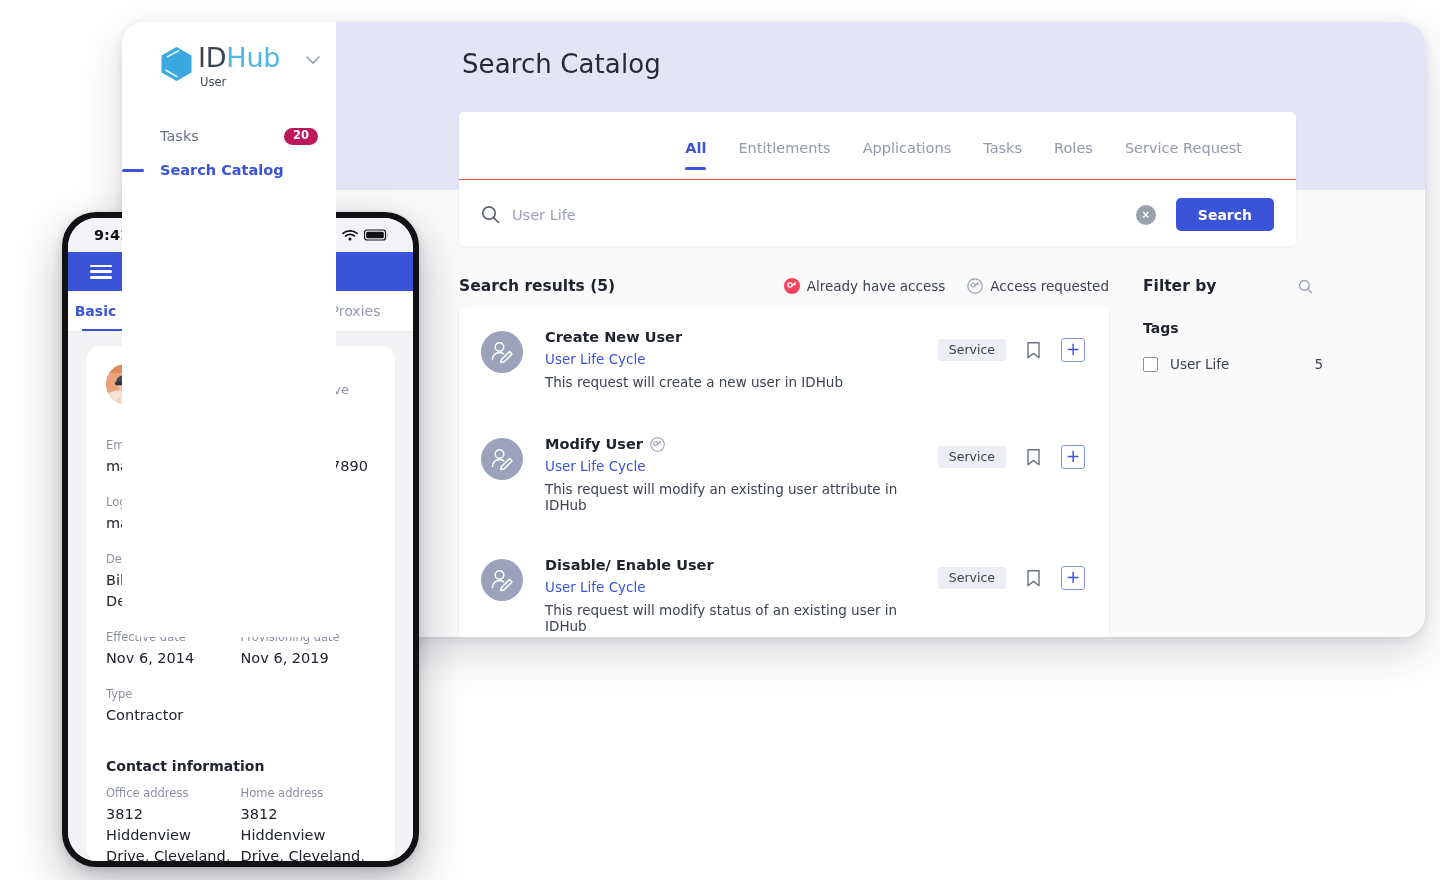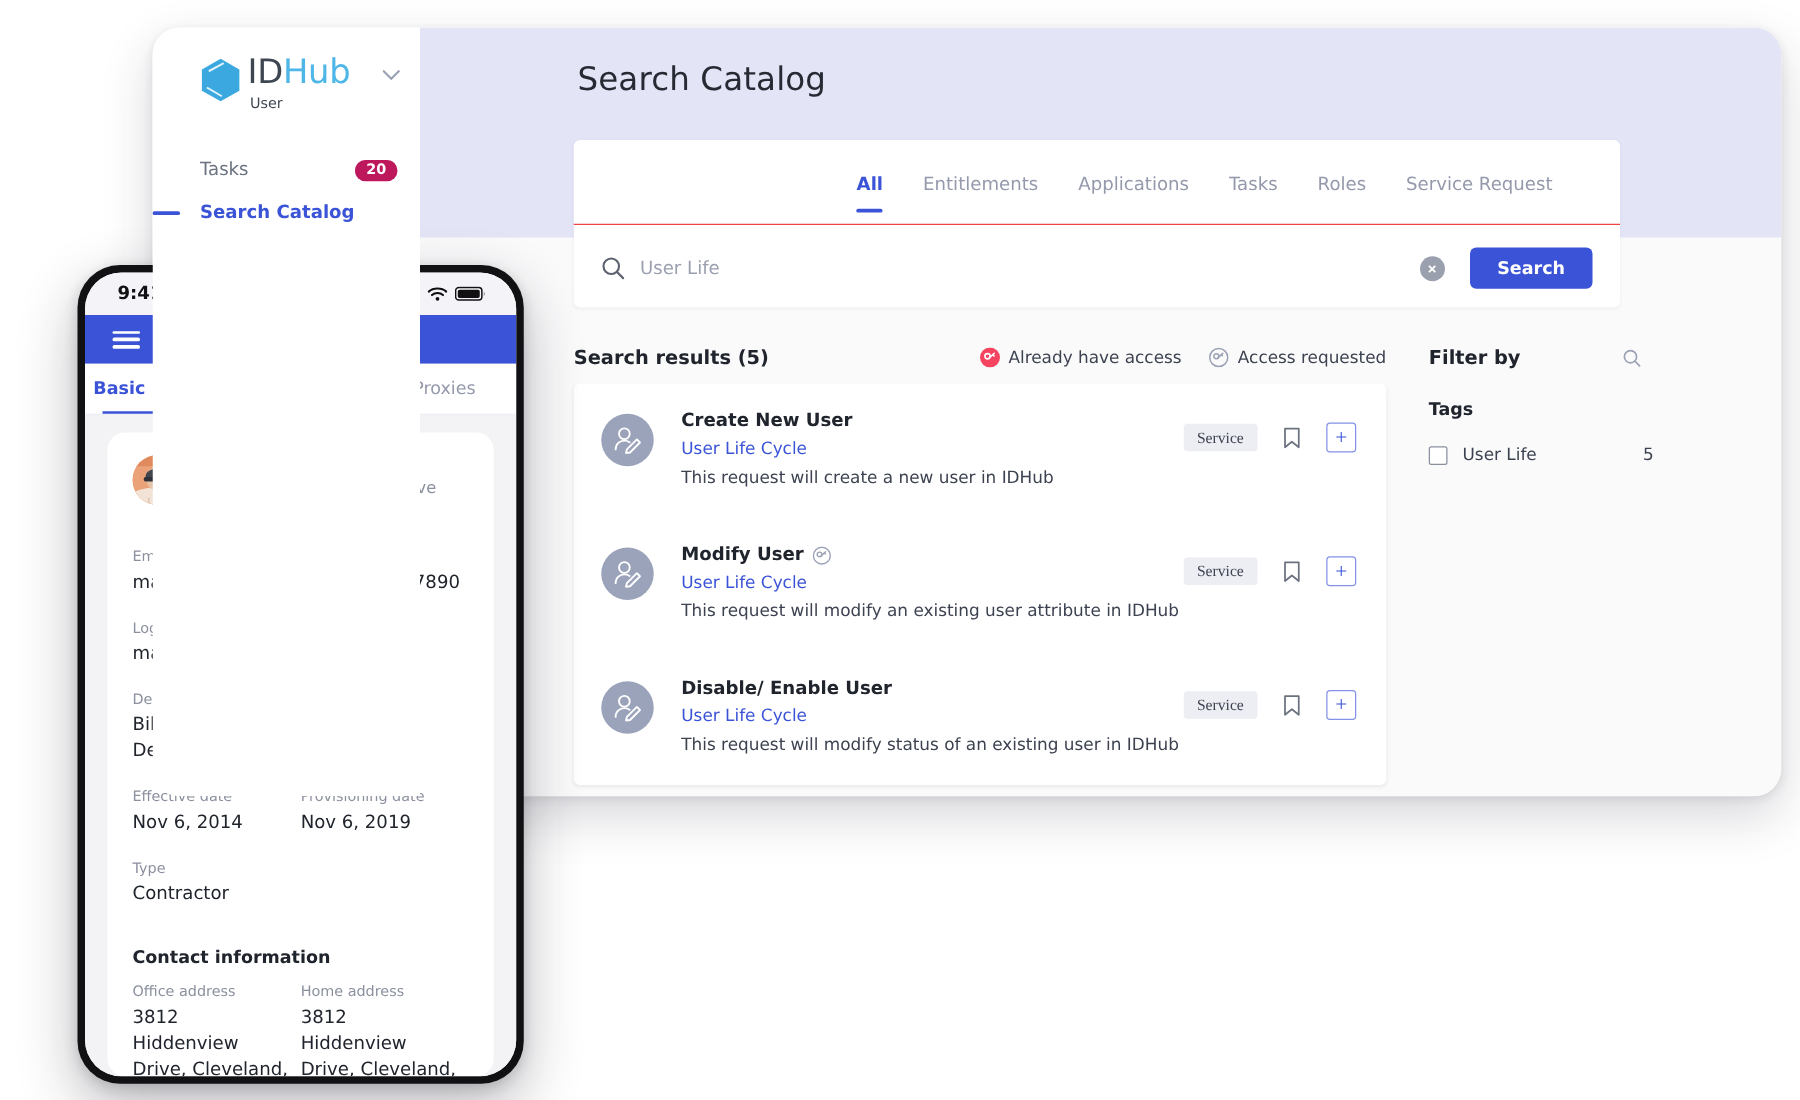--- a/index.html
+++ b/index.html
@@ -128,21 +128,21 @@
   .result-avatar {
     width: 42px; height: 42px; flex: 0 0 42px;
     border-radius: 50%; background: #9ba3bb;
     display: flex; align-items: center; justify-content: center;
     margin-top: 2px;
   }
   .result-body { margin-left: 22px; flex: 1; min-width: 0; }
   .result-title { font-size: 14.5px; font-weight: 700; color: #20242c; display: flex; align-items: center; gap: 7px; }
   .result-link { font-size: 13.5px; color: #3b53d6; margin-top: 6px; }
   .result-desc { font-size: 13.5px; color: #3c4250; margin-top: 7px; }
-  .result-actions { display: flex; align-items: center; gap: 20px; margin-top: 9px; font-family: Liberation Serif, serif; }
+  .result-actions { display: flex; align-items: center; gap: 20px; margin-top: 9px; }
   .badge-service {
     background: #eceef3; color: #3c4250;
     font-size: 12.5px; border-radius: 3px;
     padding: 5px 11px; line-height: 1;
   }
   .bookmark-btn { background: none; border: none; padding: 0; cursor: pointer; display: flex; color: #6b7280; }
   .plus-btn {
     width: 24px; height: 24px; border: 1.4px solid #8491e8; border-radius: 3px;
     background: #ffffff; color: #3b53d6;
     display: flex; align-items: center; justify-content: center;

